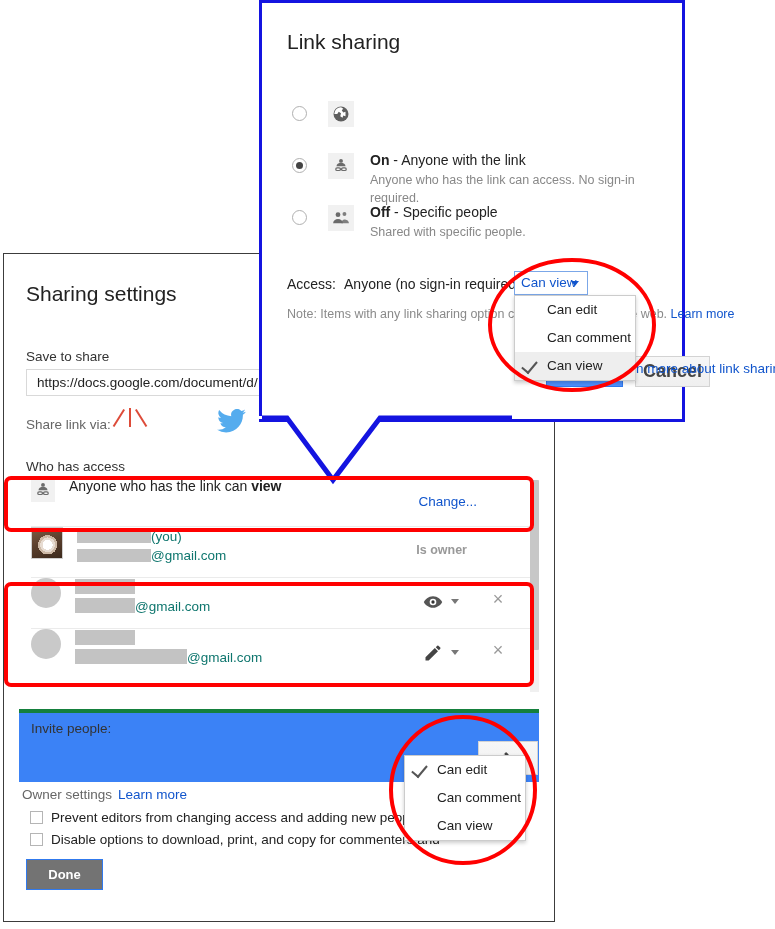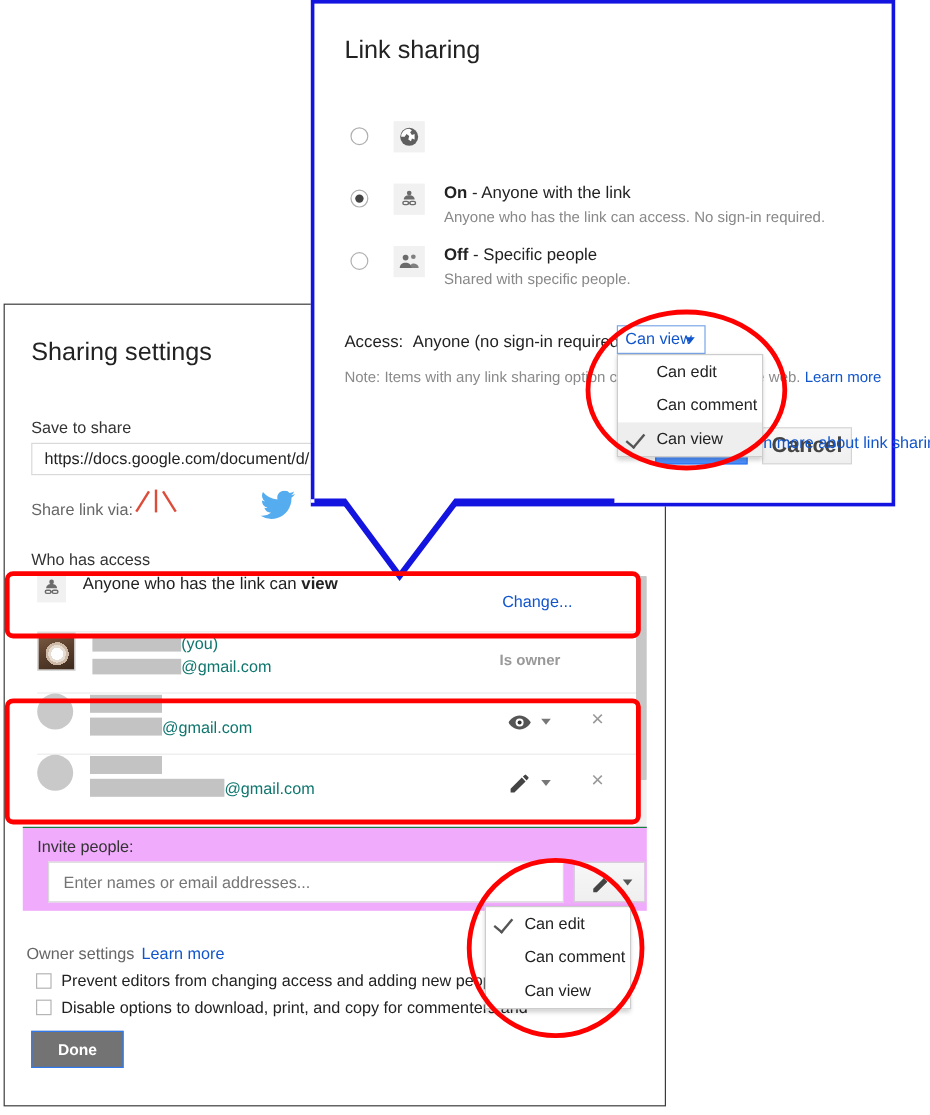--- a/index.html
+++ b/index.html
@@ -65,40 +65,40 @@
   .redact{display:inline-block;background:#c3c3c3;height:13px;vertical-align:-2px;}
   .user-lines{margin-left:14px;font-size:13.5px;color:#0f766e;line-height:19px;}
   .is-owner{position:absolute;right:72px;top:16px;font-size:12.5px;color:#999;font-weight:bold;}
   .perm-icon{position:absolute;right:96px;top:14px;width:20px;height:20px;cursor:pointer;}
   .perm-caret{position:absolute;right:80px;top:21px;width:0;height:0;border-left:4px solid transparent;border-right:4px solid transparent;border-top:5px solid #777;cursor:pointer;}
   .remove-x{position:absolute;right:32px;top:12px;width:18px;height:18px;cursor:pointer;color:#999;font-size:18px;line-height:18px;text-align:center;}
   #list-scrollbar{position:absolute;right:0px;top:2px;width:9px;height:212px;background:#f0f0f0;}
   #list-scroll-thumb{position:absolute;left:0;top:0;width:9px;height:170px;background:#c7c7c7;border-radius:1px;}
 
   
-  #invite-box{position:absolute;left:15px;top:435px;width:520px;height:69px;background:#f0abfc;border-top:1px solid #15803d;}
+  #invite-box{position:absolute;left:15px;top:455px;width:520px;height:69px;background:#3b82f6;border-top:4px solid #15803d;}
   #invite-label{position:absolute;left:12px;top:8px;font-size:13.5px;color:#333;}
   #invite-input{position:absolute;left:21px;top:28px;width:430px;height:34px;box-sizing:border-box;
     border:1px solid #d9d9d9;background:#fff;font-family:inherit;font-size:13.5px;color:#222;padding-left:12px;outline:none;}
   #invite-perm-btn{position:absolute;left:459px;top:28px;width:60px;height:34px;box-sizing:border-box;
     border:1px solid #d3d3d3;background:linear-gradient(#f7f7f7,#efefef);cursor:pointer;}
   #invite-perm-btn .pencil{position:absolute;left:13px;top:8px;}
   #invite-perm-btn .caret{position:absolute;right:10px;top:14px;width:0;height:0;border-left:4px solid transparent;border-right:4px solid transparent;border-top:5px solid #555;}
 
   #owner-settings-label{position:absolute;left:18px;top:533px;font-size:13.5px;color:#666;}
   #owner-learn-more{position:absolute;left:114px;top:533px;font-size:13.5px;color:#15c;cursor:pointer;}
   .chk-row{position:absolute;left:26px;font-size:13.5px;color:#222;}
   .chk-box{display:inline-block;width:13px;height:13px;border:1px solid #b5b5b5;background:#fff;vertical-align:-2px;margin-right:8px;box-sizing:border-box;}
   #chk1{top:556px;} #chk2{top:578px;}
   #done-btn{position:absolute;left:22px;top:605px;width:75px;height:29px;background:#737373;border:1px solid #3079ed;
     color:#fff;font-size:13px;font-weight:bold;display:flex;align-items:center;justify-content:center;cursor:pointer;}
 
   
   #link-sharing-dialog{
-    left:259px; top:0px; width:487px; height:422px;
+    left:259px; top:0px; width:426px; height:422px;
     background:#fff; border:3px solid #1414e0; box-sizing:border-box; z-index:20;
   }
   #ls-title{position:absolute;left:25px;top:27px;font-size:21px;color:#222;}
   .ls-option{position:absolute;left:30px;display:flex;align-items:flex-start;}
   #ls-opt-0{top:96px;} #ls-opt-1{top:148px;} #ls-opt-2{top:200px;}
   .radio{width:15px;height:15px;border-radius:50%;border:1px solid #b0b0b0;box-sizing:border-box;background:#fff;margin-top:7px;flex:0 0 15px;cursor:pointer;position:relative;}
   .radio.checked:after{content:"";position:absolute;left:3px;top:3px;width:7px;height:7px;border-radius:50%;background:#444;}
   .ls-ico-box{width:26px;height:26px;background:#f1f1f1;margin-left:21px;display:flex;align-items:center;justify-content:center;flex:0 0 26px;margin-top:2px;}
   .ls-texts{margin-left:16px;}
   .ls-main{font-size:14px;color:#222;line-height:18px;}
@@ -213,21 +213,20 @@
       <span class="remove-x">×</span>
     </div>
 
     <div id="list-scrollbar">
       <div id="list-scroll-thumb"></div>
     </div>
   </div>
 
   <div id="invite-box">
     <div id="invite-label">Invite people:</div>
-    <input id="invite-input" type="text" placeholder="Enter names or email addresses..." style="">
     <div id="invite-perm-btn">
       <svg class="pencil" width="19" height="19" viewBox="0 0 24 24" fill="#444">
         <path d="M3 17.2V21h3.8L18 9.8 14.2 6zM20.7 6.9a1 1 0 0 0 0-1.4l-2.2-2.2a1 1 0 0 0-1.4 0L15.3 5 19 8.8z"></path>
       </svg>
       <span class="caret"></span>
     </div>
   </div>
 
   <div id="owner-settings-label">Owner settings</div>
   <div id="owner-learn-more">Learn more</div>

